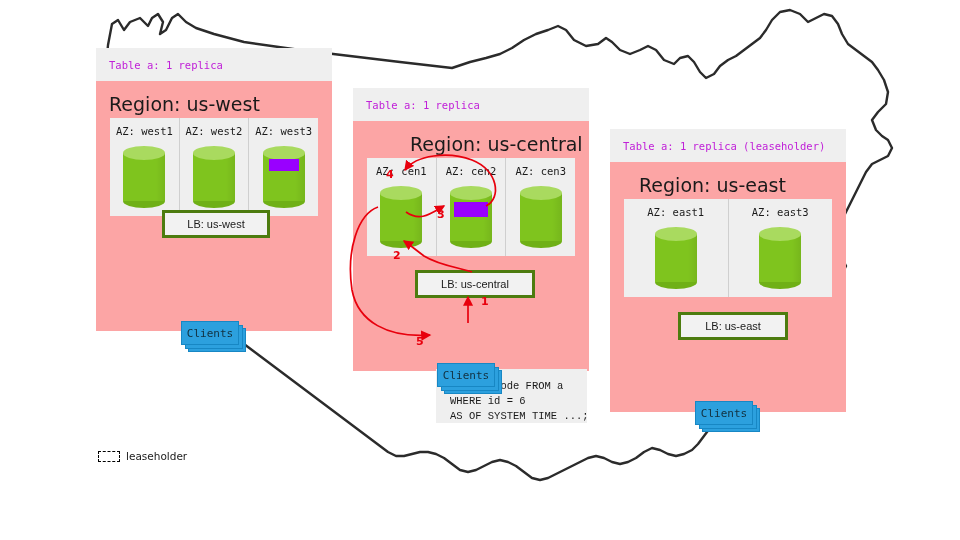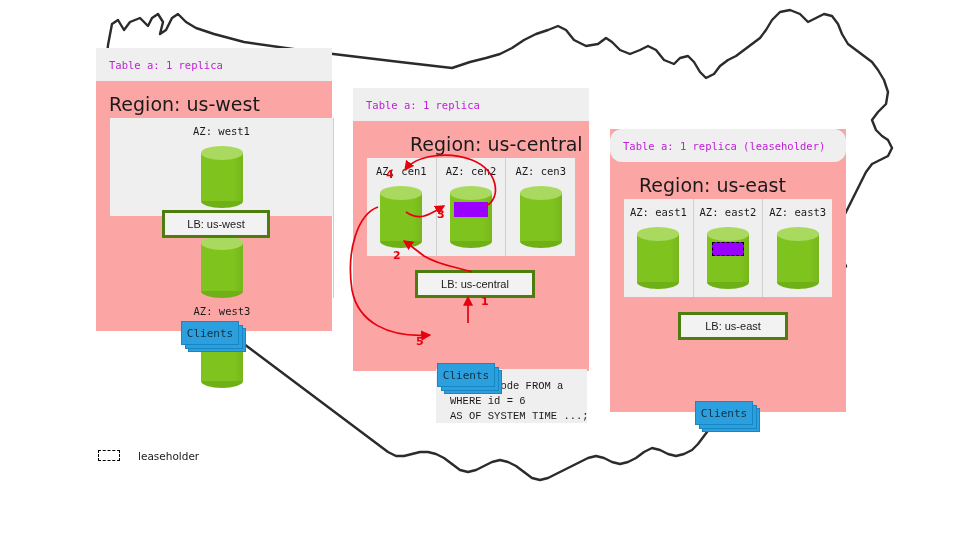--- a/index.html
+++ b/index.html
@@ -157,22 +157,22 @@
     line-height: 15px;
     color: #1a1a1a;
     white-space: pre;
     z-index: 3;
   }
 
   
   .legend {
     position: absolute;
     display: flex;
-    align-items: flex-start;
-    gap: 18px;
+    align-items: center;
+    gap: 6px;
     z-index: 8;
   }
   .legend-swatch {
     width: 22px; height: 11px;
     border: 1.6px dashed #000;
     box-sizing: border-box;
     background: #ffffff;
   }
   .legend-text {
     font-family: "DejaVu Sans", "Liberation Sans", sans-serif;
@@ -228,21 +228,21 @@
              L180,296 L172,290 L164,284 L156,278 L148,272 L140,266 L132,260 L124,254
              L118,246 L114,238 L112,228 L110,218 L108,208 L106,198 L104,188 L102,178
              L100,168 L100,158 L102,148 L104,138 L106,128 L106,118 L106,108 L106,98
              L106,88 L106,78 L106,68 L107,56 Z" fill="none" stroke="#2b2b2b" stroke-width="2.4" stroke-linejoin="round"></path>
   </svg>
 
   <div class="region-panel" style="left:96px; top:48px; width:236px; height:283px;">
     <div class="table-banner" style="position:absolute;left:0;top:0;width:236px;height:33px;">Table a: 1 replica</div>
     <div class="region-title" style="position:absolute;left:0;top:36px;">Region: us-west</div>
 
-    <div class="az-strip" style="left:14px; top:70px; width:224px; height:98px;flex-direction:column;">
+    <div class="az-strip" style="left:14px; top:70px; width:208px; height:98px;">
       <div class="az-cell">
         <div class="az-label">AZ: west1</div>
         <div class="cyl" style="width:42px;height:62px;">
           <div class="cyl-bot"></div>
             <div class="cyl-body"></div>
             <div class="cyl-shade"></div>
             <div class="cyl-top"></div>
         </div>
       </div>
       <div class="az-cell">
@@ -317,41 +317,31 @@
       <div class="sheet s2" style="width:58px;height:24px;"></div>
       <div class="sheet s1" style="width:58px;height:24px;">Clients</div>
     </div>
   </div>
 
   <div class="sql-box" style="left:436px; top:369px; width:151px; height:54px;">SELECT code FROM a
 WHERE id = 6
 AS OF SYSTEM TIME ...;</div>
 
   <div class="region-panel" style="left:610px; top:129px; width:236px; height:283px;">
-    <div class="table-banner" style="position:absolute;left:0;top:0;width:236px;height:33px;border-radius:12px;">Table a: 1 replica (leaseholder)</div>
+    <div class="table-banner" style="position:absolute;left:0;top:0;width:236px;height:33px;">Table a: 1 replica (leaseholder)</div>
     <div class="region-title" style="position:absolute;left:16px;top:36px;">Region: us-east</div>
 
     <div class="az-strip" style="left:14px; top:70px; width:208px; height:98px;">
       <div class="az-cell">
         <div class="az-label">AZ: east1</div>
         <div class="cyl" style="width:42px;height:62px;">
           <div class="cyl-bot"></div>
             <div class="cyl-body"></div>
             <div class="cyl-shade"></div>
             <div class="cyl-top"></div>
-        </div>
-      </div>
-      <div class="az-cell">
-        <div class="az-label">AZ: east2</div>
-        <div class="cyl" style="width:42px;height:62px;">
-          <div class="cyl-bot"></div>
-            <div class="cyl-body"></div>
-            <div class="cyl-shade"></div>
-            <div class="cyl-top"></div>
-          <div class="replica leaseholder" style="left:5px; top:15px; width:32px; height:14px;"></div>
         </div>
       </div>
       <div class="az-cell">
         <div class="az-label">AZ: east3</div>
         <div class="cyl" style="width:42px;height:62px;">
           <div class="cyl-bot"></div>
             <div class="cyl-body"></div>
             <div class="cyl-shade"></div>
             <div class="cyl-top"></div>
         </div>

